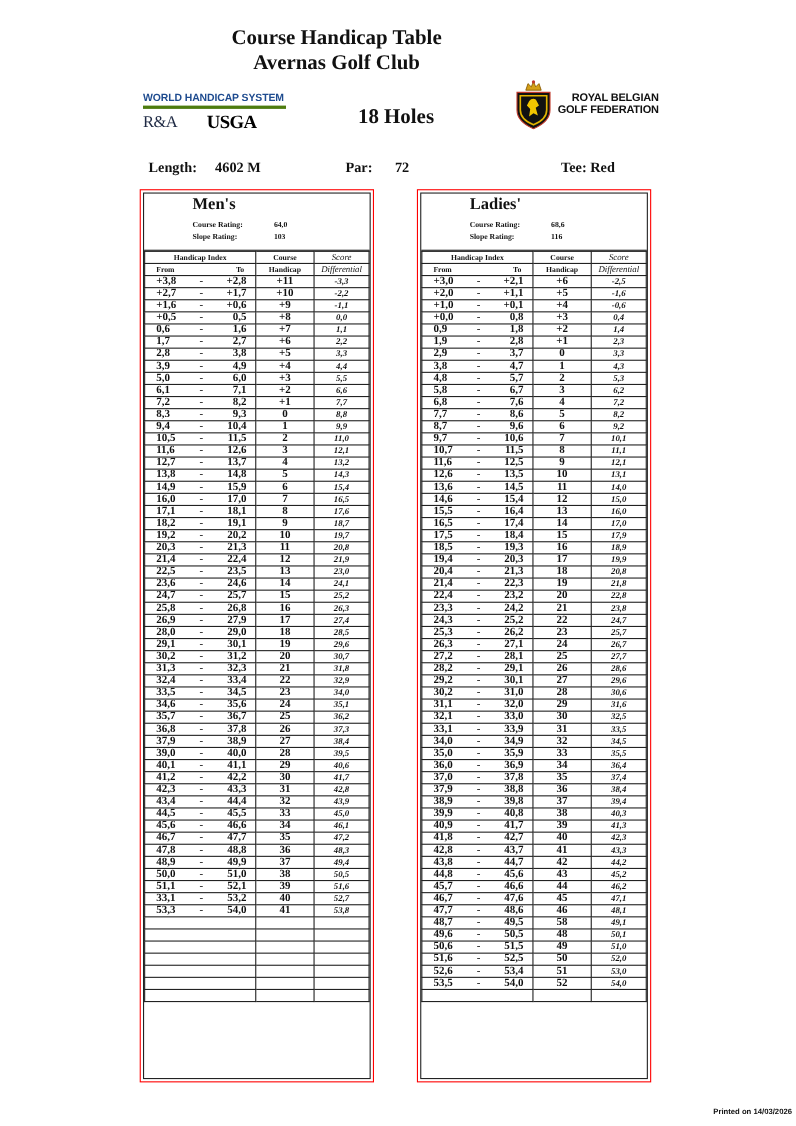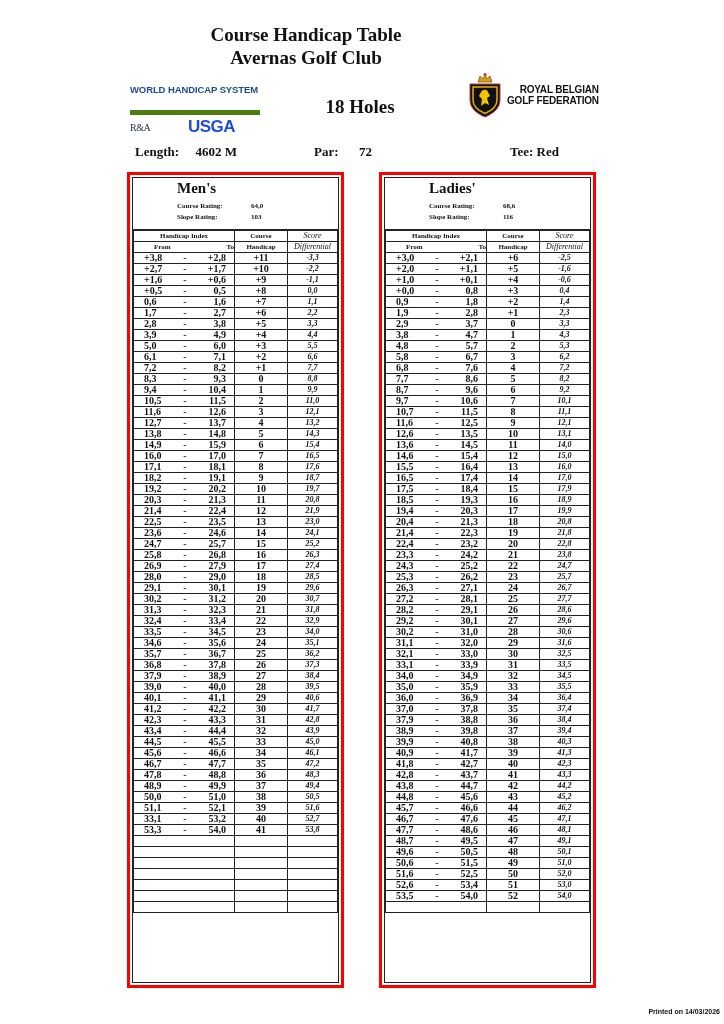--- a/index.html
+++ b/index.html
@@ -2,43 +2,43 @@
 <html><head>
 <meta charset="utf-8">
 <style>
   html, body { margin:0; padding:0; background:#fff; }
   body { width:724px; height:1024px; position:relative; overflow:hidden; font-family:"DejaVu Serif", serif; color:#111; }
   .title { position:absolute; left:0; width:612px; text-align:center; font-family:"Liberation Serif", serif; font-weight:bold; font-size:19px; line-height:22px; }
   .t1 { top:24px; }
   .t2 { top:47px;text-align:center; }
   .holes { position:absolute; left:300px; top:96px; width:120px; text-align:center; font-family:"Liberation Serif", serif; font-weight:bold; font-size:19px; }
   .whs { position:absolute; left:130px; top:84px; width:130px; }
-  .whs .whs-title { font-family:"Liberation Sans", sans-serif; font-weight:bold; font-size:9.5px; color:#1e4b8f; letter-spacing:-0.1px; border-bottom:5px solid #4d7c0f; padding-bottom:15px; white-space:nowrap; }
+  .whs .whs-title { font-family:"Liberation Sans", sans-serif; font-weight:bold; font-size:9.5px; color:#1e4b8f; letter-spacing:-0.1px; border-bottom:3px solid #4d7c0f; padding-bottom:1px; white-space:nowrap; }
   .whs .row2 { display:flex; align-items:center; margin-top:2px; }
-  .whs .ra { font-family:"Liberation Serif", serif; font-size:10px; color:#1f2a44; letter-spacing:-0.5px; width:58px; }
-  .whs .usga { font-family:Liberation Sans, sans-serif; font-weight:bold; font-size:17px; color:#1d4ed8; letter-spacing:-0.5px; }
+  .whs .ra { font-family:"Liberation Serif", serif; font-size:15px; color:#1f2a44; letter-spacing:-0.5px; width:58px; }
+  .whs .usga { font-family:Liberation Serif, serif; font-weight:bold; font-size:17px; color:#000000; letter-spacing:-0.5px; }
   .rbgf { position:absolute; left:468px; top:72px; display:flex; align-items:center;text-align:right; }
   .rbgf .shield { width:34px; height:46px; }
   .rbgf .name { font-family:"Liberation Sans", sans-serif; font-weight:bold; font-size:10px; line-height:11px; color:#111; margin-left:5px; letter-spacing:-0.2px; }
   .info { position:absolute; top:144px; font-family:"Liberation Serif", serif; font-weight:bold; font-size:13px; }
-  .panel { position:absolute; top:172px; width:211px; height:810px; border:3px solid #701a75; background:#fff; }
+  .panel { position:absolute; top:172px; width:211px; height:810px; border:1px solid #701a75; background:#fff; }
   .panel .inner { position:absolute; left:2px; top:2px; right:2px; bottom:2px; border:1px solid #222; }
   .panel.men { left:127px; }
   .panel.ladies { left:379px; }
   .hdr { height:51px; position:relative; border-bottom:1px solid #222; }
   .hdr .gender { position:absolute; left:44px; top:2px; font-family:"Liberation Serif", serif; font-weight:bold; font-size:15px; }
   .hdr .lab { position:absolute; left:44px; font-family:"Liberation Serif", serif; font-weight:bold; font-size:7px; }
   .hdr .val { position:absolute; left:118px; font-family:"Liberation Serif", serif; font-weight:bold; font-size:7px; }
   table { border-collapse:collapse; width:100%; table-layout:fixed; font-family:"Liberation Serif", serif; }
   td { border:1px solid #222; height:10px; padding:0; font-size:10px; line-height:10px; font-weight:bold; text-align:center; overflow:hidden; white-space:nowrap; }
   col.c1 { width:101px; } col.c2 { width:53px; } col.c3 { width:auto; }
   .sub td { font-size:7px; height:10px; }
   .sub td.it { font-style:italic; font-weight:normal; font-size:8px; }
   .sub td.fromto { text-align:left; }
-  .ft-from { display:inline-block; width:40px; padding-left:20px; text-align:left; }
+  .ft-from { display:inline-block; width:40px; padding-left:10px; text-align:left; }
   .ft-to { display:inline-block; width:40px; text-align:right; }
   td.idx { text-align:left; }
   .idx .from { display:inline-block; width:34px; padding-left:10px; text-align:left; }
   .idx .dash { display:inline-block; width:14px; text-align:center; font-weight:normal; }
   .idx .to { display:inline-block; width:34px; text-align:right; }
   td.sd { font-style:italic; font-size:8px; }
   .printed { position:absolute; right:4px; top:1008px; font-family:"Liberation Sans", sans-serif; font-weight:bold; font-size:7px; }
 </style>
 </head>
 <body>
@@ -707,21 +707,21 @@
             <td>45</td>
             <td class="sd">47,1</td>
           </tr>
           <tr>
             <td class="idx"><span class="from">47,7</span><span class="dash">-</span><span class="to">48,6</span></td>
             <td>46</td>
             <td class="sd">48,1</td>
           </tr>
           <tr>
             <td class="idx"><span class="from">48,7</span><span class="dash">-</span><span class="to">49,5</span></td>
-            <td>47</td>
+            <td>58</td>
             <td class="sd">49,1</td>
           </tr>
           <tr>
             <td class="idx"><span class="from">49,6</span><span class="dash">-</span><span class="to">50,5</span></td>
             <td>48</td>
             <td class="sd">50,1</td>
           </tr>
           <tr>
             <td class="idx"><span class="from">50,6</span><span class="dash">-</span><span class="to">51,5</span></td>
             <td>49</td>

